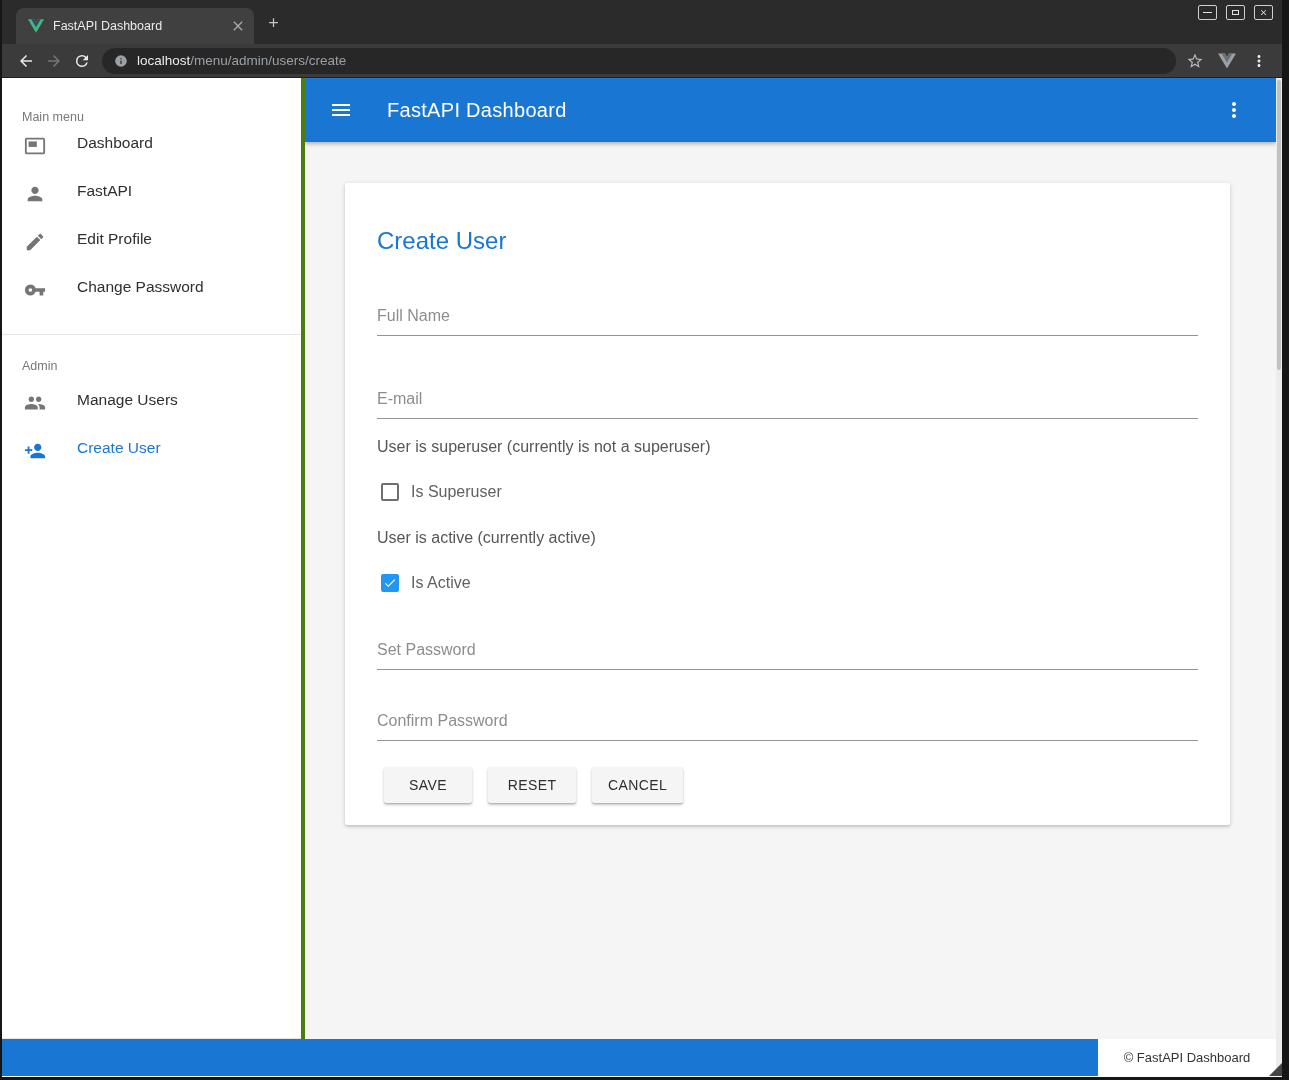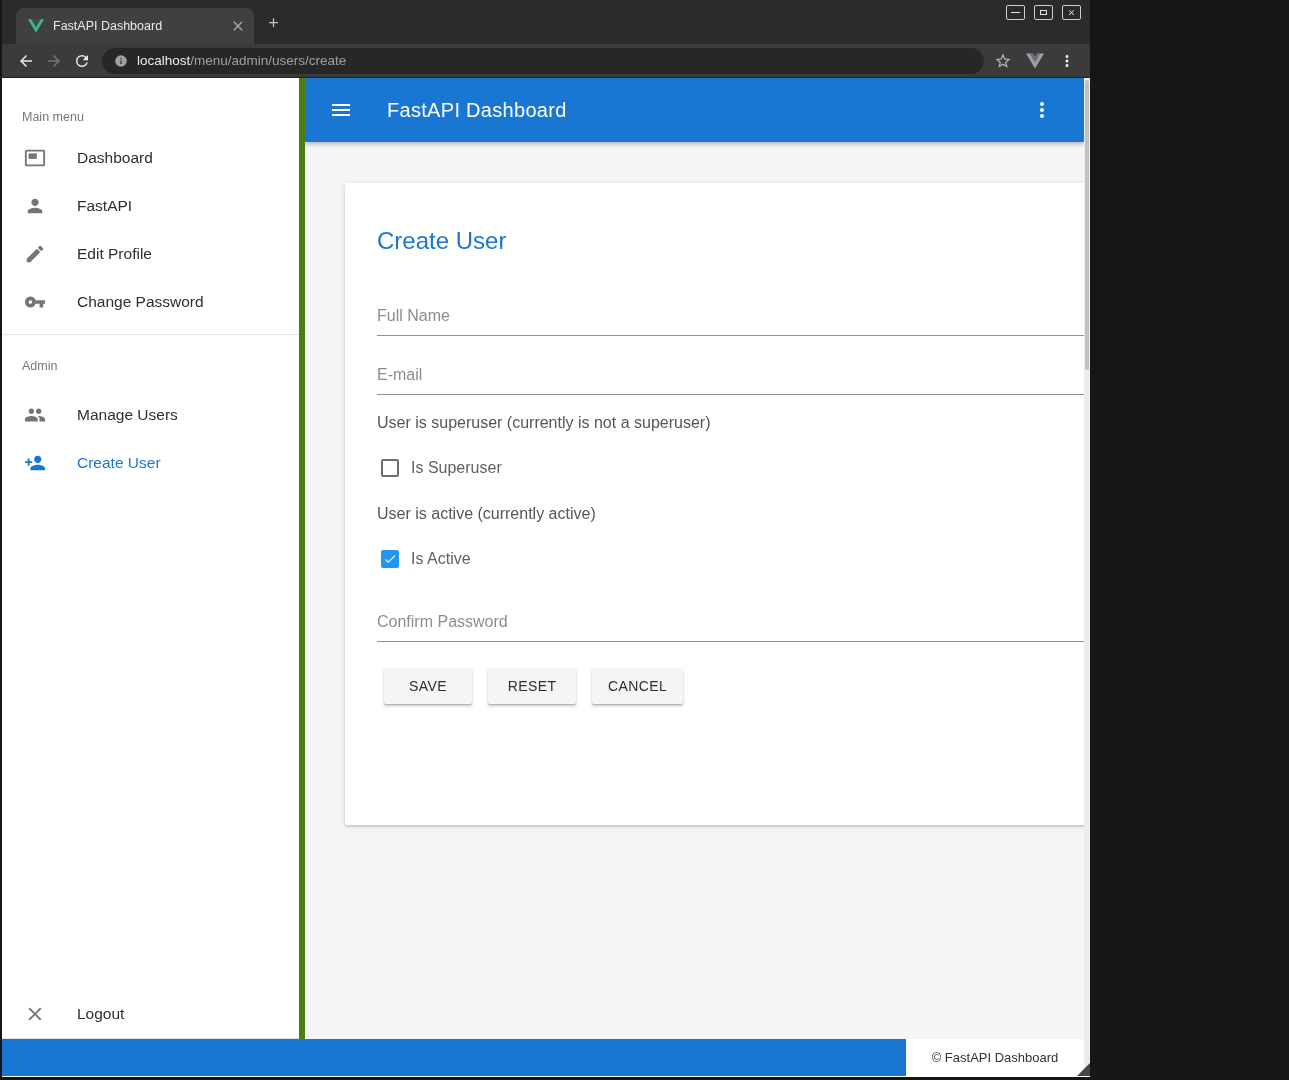--- a/index.html
+++ b/index.html
@@ -11,21 +11,21 @@
     --chrome-text:#e8eaed;
     --chrome-dim:#9aa0a6;
   }
   *{box-sizing:border-box;}
   html,body{margin:0;padding:0;}
   body{
     width:1289px;height:1080px;overflow:hidden;background:#161616;
     font-family:"Liberation Sans","DejaVu Sans",sans-serif;
     -webkit-font-smoothing:antialiased;
   }
-  .window{position:absolute;left:2px;top:0;width:1088px;height:1077px;background:#fff;}
+  .window{position:absolute;left:2px;top:0;width:1280px;height:1077px;background:#fff;}
 
   
   .titlebar{position:relative;height:44px;background:var(--frame);}
   .tab{position:absolute;left:14px;top:8px;width:238px;height:36px;background:#404040;
        border-radius:8px 8px 0 0;display:flex;align-items:center;padding:0 8px 0 12px;cursor:pointer;}
   .tab-title{color:var(--chrome-text);font-size:12.5px;margin-left:9px;flex:1;white-space:nowrap;overflow:hidden;}
   .icobtn{display:flex;align-items:center;justify-content:center;cursor:pointer;border-radius:50%;}
   .tab-close svg{width:16px;height:16px;fill:#a7abb0;}
   .newtab{position:absolute;left:264px;top:15px;}
   .newtab svg{width:15px;height:15px;fill:#c4c7ca;}
@@ -48,24 +48,24 @@
   .url-host{color:var(--chrome-text);font-size:13.5px;margin-left:9px;}
   .url-path{color:var(--chrome-dim);font-size:13.5px;}
   .tb-right{display:flex;align-items:center;gap:14px;margin-right:4px;}
   .tb-right svg{width:18px;height:18px;}
 
   
   .page{position:relative;height:998px;background:#f5f5f5;overflow:hidden;}
 
   
   .sidebar{position:absolute;left:0;top:0;width:303px;height:961px;background:#fff;
-           border-right:6px solid #4d7c0f;display:flex;flex-direction:column;z-index:3;}
+           border-right:4px solid #4d7c0f;display:flex;flex-direction:column;z-index:3;}
   .side-label{padding:32px 20px 10px;font-size:12.5px;color:#787878;}
   .side-label.second{padding:16px 20px 18px;}
-  .side-item{height:48px;display:flex;align-items:center;padding:0 16px 0 21px;
+  .side-item{height:48px;display:flex;align-items:flex-start;padding:0 16px 0 21px;
              font-size:15.5px;color:#2f2f2f;cursor:pointer;}
   .side-item .ic{width:24px;height:24px;margin-right:30px;display:flex;align-items:center;justify-content:center;}
   .side-item .ic svg{width:22px;height:22px;fill:#757575;}
   .side-item.active{color:var(--primary);}
   .side-item.active .ic svg{fill:var(--primary);}
   .side-divider{height:1px;background:#e4e4e4;}
   .side-divider.gap{margin:8px 0;}
   .side-spacer{flex:1;}
 
   
@@ -79,21 +79,21 @@
   
   .content{position:absolute;left:303px;top:64px;right:6px;bottom:37px;background:#f5f5f5;}
   .card{position:absolute;left:40px;top:41px;width:885px;height:642px;background:#fff;
         border-radius:2px;box-shadow:0 1px 5px rgba(0,0,0,.15),0 2px 2px rgba(0,0,0,.10);
         padding:0 32px;}
   .form-title{margin:0;padding-top:42px;font-size:24px;line-height:32px;font-weight:400;color:var(--primary);}
   .field input{width:100%;border:0;outline:0;border-bottom:1px solid rgba(0,0,0,.42);
         font-size:16px;color:#14532d;padding:6px 0 10px;background:transparent;font-family:inherit;border-radius:0;}
   .field input::placeholder{color:#8d8d8d;opacity:1;}
   .f-name{margin-top:44px;}
-  .f-mail{margin-top:24px;}
+  .f-mail{margin-top:48px;}
   .f-pass{margin-top:40px;}
   .f-conf{margin-top:36px;}
   .hint{margin-top:18px;font-size:16px;line-height:19px;color:#565656;}
   .hint.h2x{margin-top:24px;}
   .cb-row{margin-top:24px;display:flex;align-items:center;height:24px;cursor:pointer;}
   .cb{width:18px;height:18px;border:2px solid #6f6f6f;border-radius:2px;margin-left:4px;
       display:flex;align-items:center;justify-content:center;background:#fff;}
   .cb svg{width:14px;height:14px;display:none;}
   .cb.checked{background:var(--cb);border-color:var(--cb);}
   .cb.checked svg{display:block;}
@@ -258,28 +258,20 @@
         <span class="ic">
           <svg viewBox="0 0 24 24">
               <path d="M15 12c2.21 0 4-1.79 4-4s-1.79-4-4-4-4 1.79-4 4 1.79 4 4 4zm-9-2V7H4v3H1v2h3v3h2v-3h3v-2H6zm9 4c-2.67 0-8 1.34-8 4v2h16v-2c0-2.66-5.33-4-8-4z"></path>
             </svg>
         </span>
         <span>Create User</span>
       </div>
 
       <div class="side-spacer"></div>
 
-      <div class="side-item">
-        <span class="ic">
-          <svg viewBox="0 0 24 24">
-              <path d="M19 6.41L17.59 5 12 10.59 6.41 5 5 6.41 10.59 12 5 17.59 6.41 19 12 13.41 17.59 19 19 17.59 13.41 12z"></path>
-            </svg>
-        </span>
-        <span>Logout</span>
-      </div>
 
       <div class="side-divider"></div>
 
     </aside>
 
     <header class="appbar">
       <span class="icobtn menu-btn">
         <svg viewBox="0 0 24 24">
             <path d="M3 6h18v2H3zm0 5h18v2H3zm0 5h18v2H3z"></path>
           </svg>
@@ -317,20 +309,23 @@
 
         <div class="cb-row">
           <span class="cb checked">
             <svg viewBox="0 0 24 24" fill="#fff">
                 <path d="M9 16.17L4.83 12l-1.42 1.41L9 19 21 7l-1.41-1.41z"></path>
               </svg>
           </span>
           <span class="cb-label">Is Active</span>
         </div>
 
+        <div class="field f-pass">
+          <input type="password" placeholder="Set Password" style="">
+        </div>
 
         <div class="field f-conf">
           <input type="password" placeholder="Confirm Password" style="">
         </div>
 
         <div class="btn-row">
           <button class="btn">SAVE</button>
           <button class="btn">RESET</button>
           <button class="btn">CANCEL</button>
         </div>

